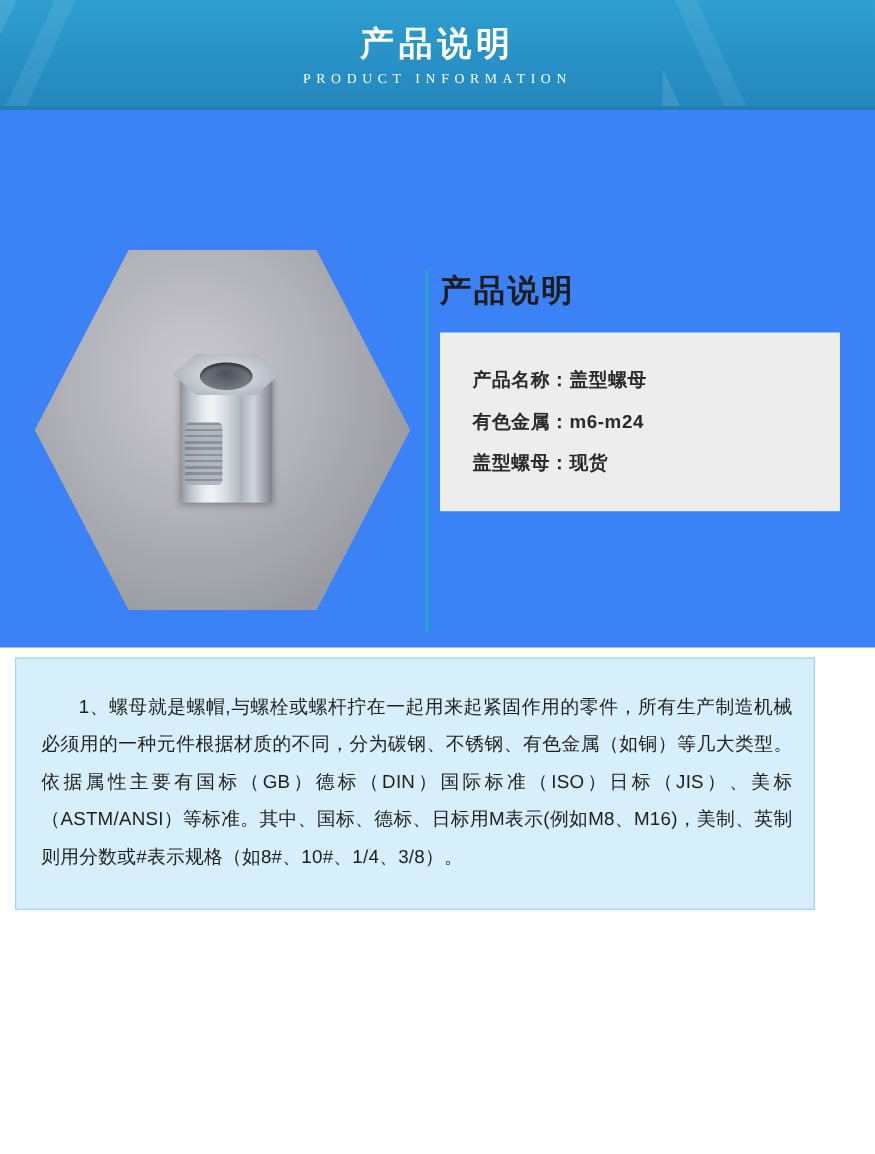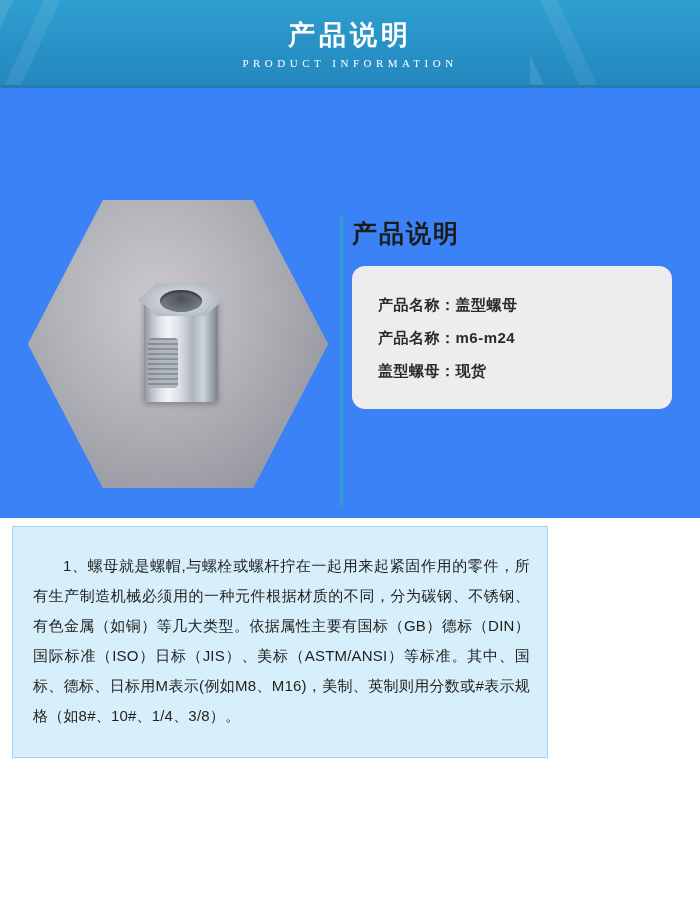--- a/index.html
+++ b/index.html
@@ -190,21 +190,20 @@
     font-weight: bold;
     letter-spacing: 2px;
     margin: 0 0 16px 0;
     line-height: 34px;
   }
   .desc-box {
     background: #ededed;
     padding: 22px 0 22px 26px;
     box-sizing: border-box;
     width: 320px;
-    border-radius: 13px;
   }
   .desc-row {
     color: #2a2a2a;
     font-size: 15px;
     font-weight: bold;
     line-height: 33px;
     letter-spacing: 0.5px;
     white-space: nowrap;
   }
   .desc-accent-bar {
@@ -213,21 +212,21 @@
     top: 128px;
     width: 3px;
     height: 290px;
     background: #2e9fd0;
   }
 
   
   .info-block {
     position: relative;
     margin: 0 12px;
-    width: 536px;
+    width: 640px;
     box-sizing: border-box;
     background: #d6effa;
     border: 1px solid #9fd7ee;
     padding: 24px 17px 26px 20px;
   }
   .info-block-wrap {
     position: absolute;
     left: 0;
     top: 526px;
     width: 700px;
@@ -273,21 +272,21 @@
         <div class="nut-hole"></div>
       </div>
     </div>
 
     <div class="desc-accent-bar"></div>
 
     <div class="desc-panel">
       <div class="desc-title">产品说明</div>
       <div class="desc-box">
         <div class="desc-row">产品名称：盖型螺母</div>
-        <div class="desc-row">产品名称：m6-m24</div>
+        <div class="desc-row">有色金属：m6-m24</div>
         <div class="desc-row">盖型螺母：现货</div>
       </div>
     </div>
 
   </div>
 
   <div class="info-block-wrap">
     <div class="info-block">
       <p class="para">1、螺母就是螺帽,与螺栓或螺杆拧在一起用来起紧固作用的零件，所有生产制造机械必须用的一种元件根据材质的不同，分为碳钢、不锈钢、有色金属（如铜）等几大类型。依据属性主要有国标（GB）德标（DIN）国际标准（ISO）日标（JIS）、美标（ASTM/ANSI）等标准。其中、国标、德标、日标用M表示(例如M8、M16)，美制、英制则用分数或#表示规格（如8#、10#、1/4、3/8）。</p>
     </div>

